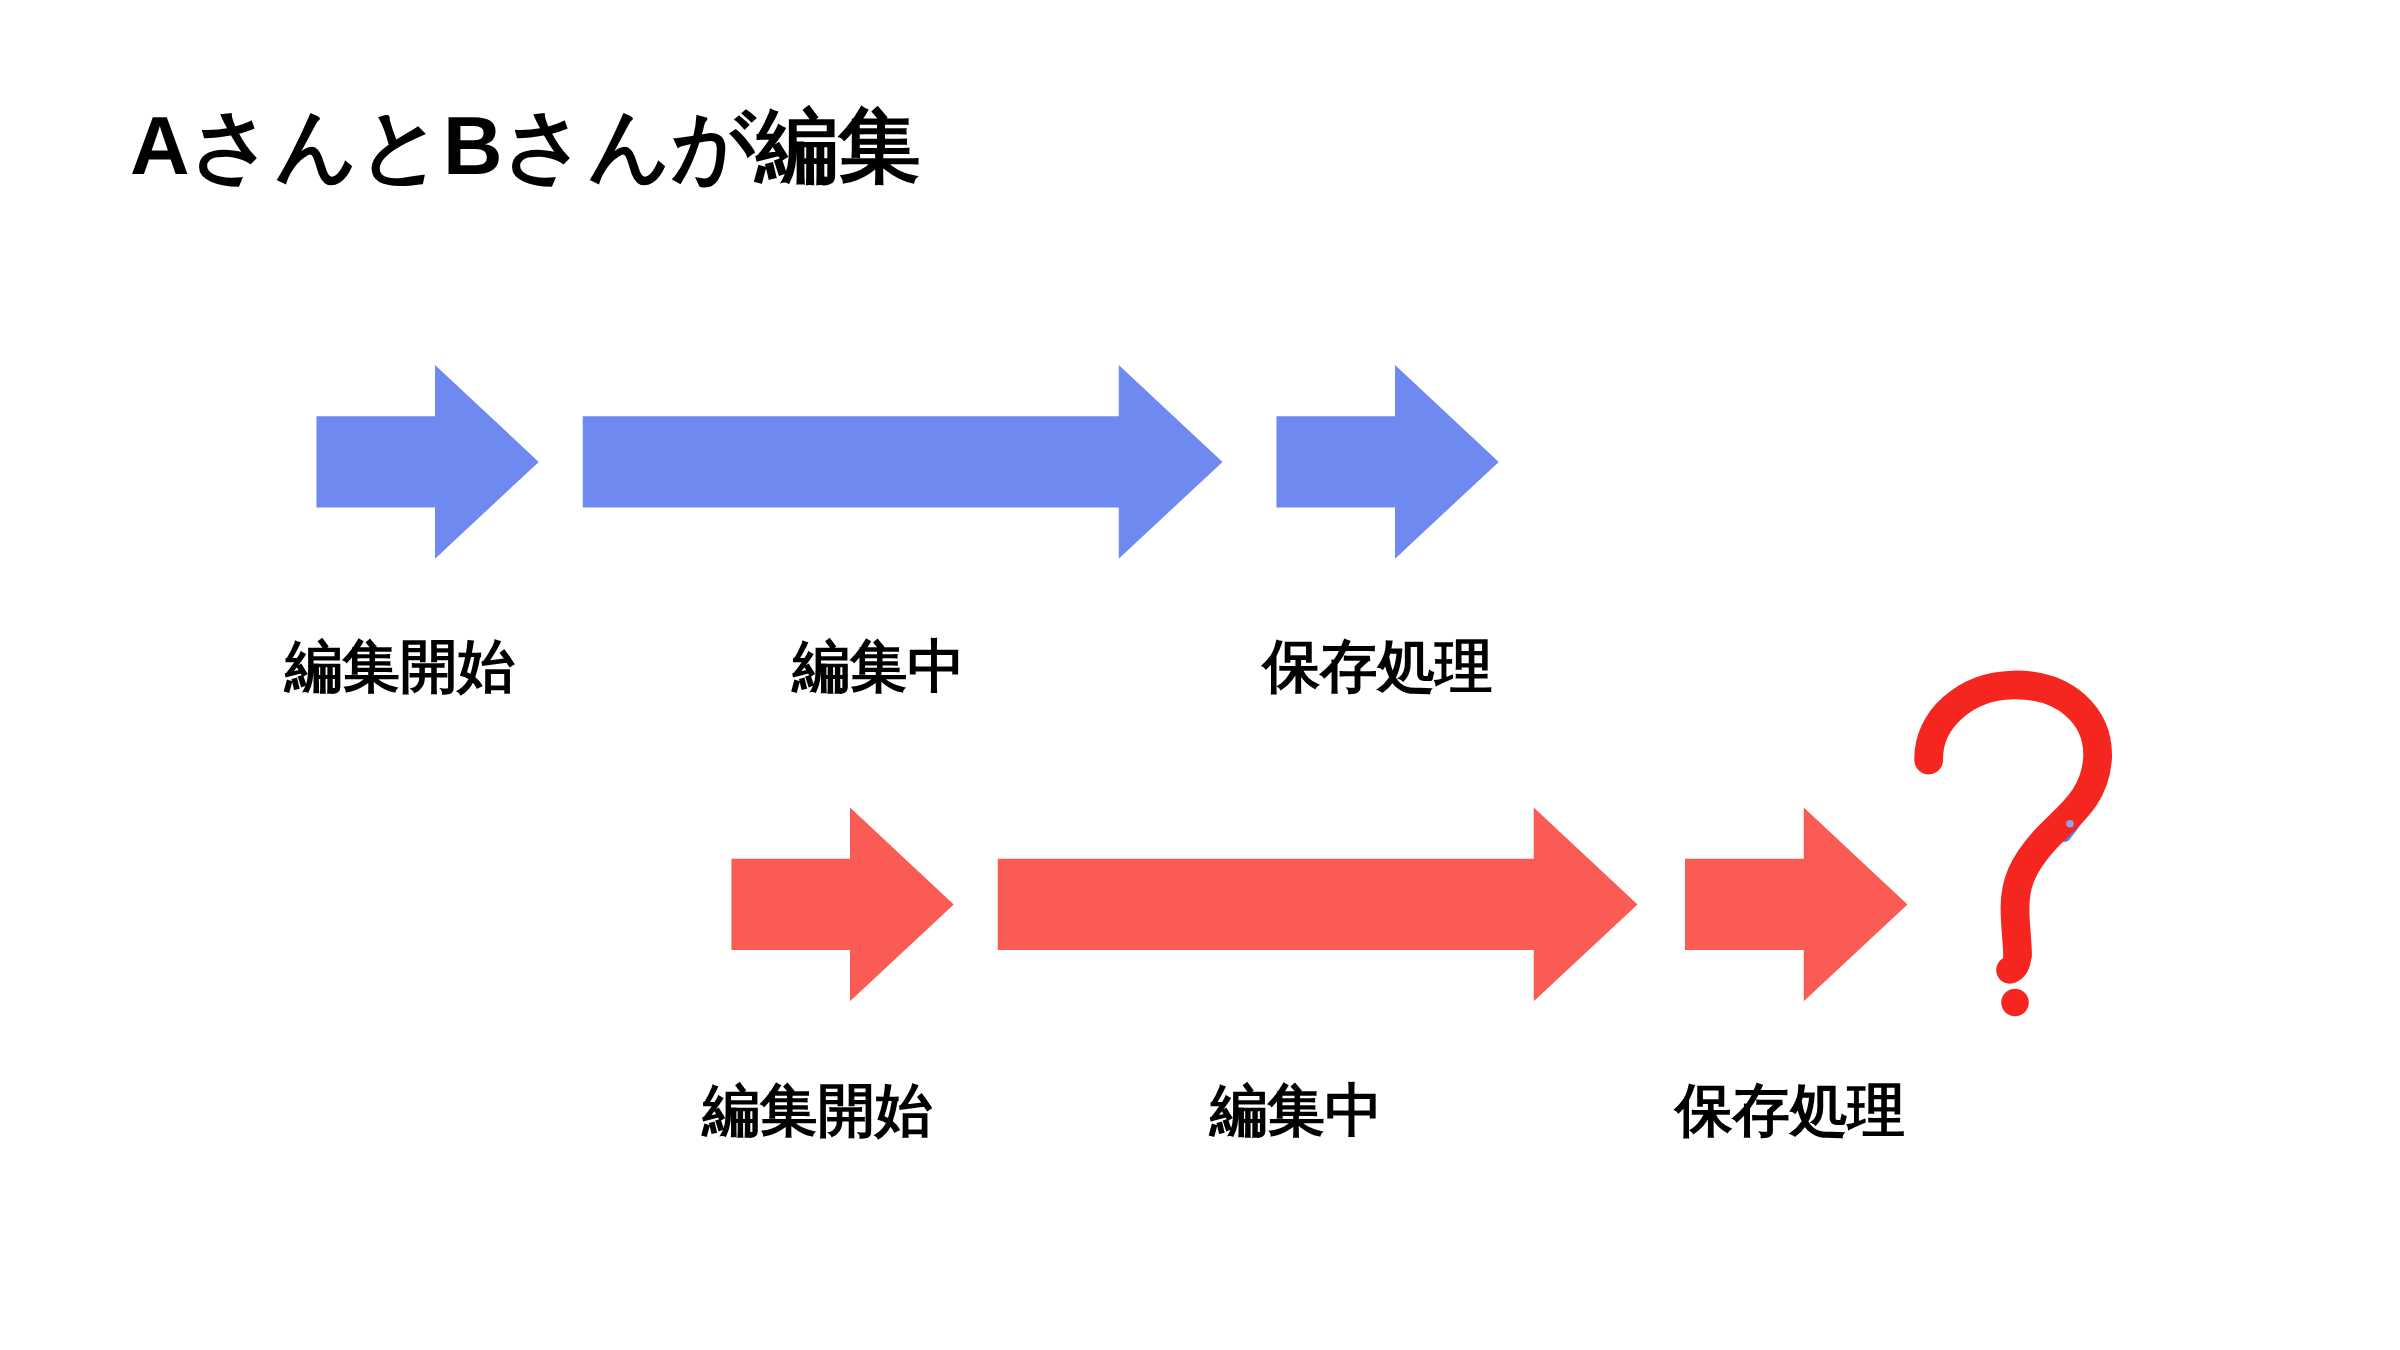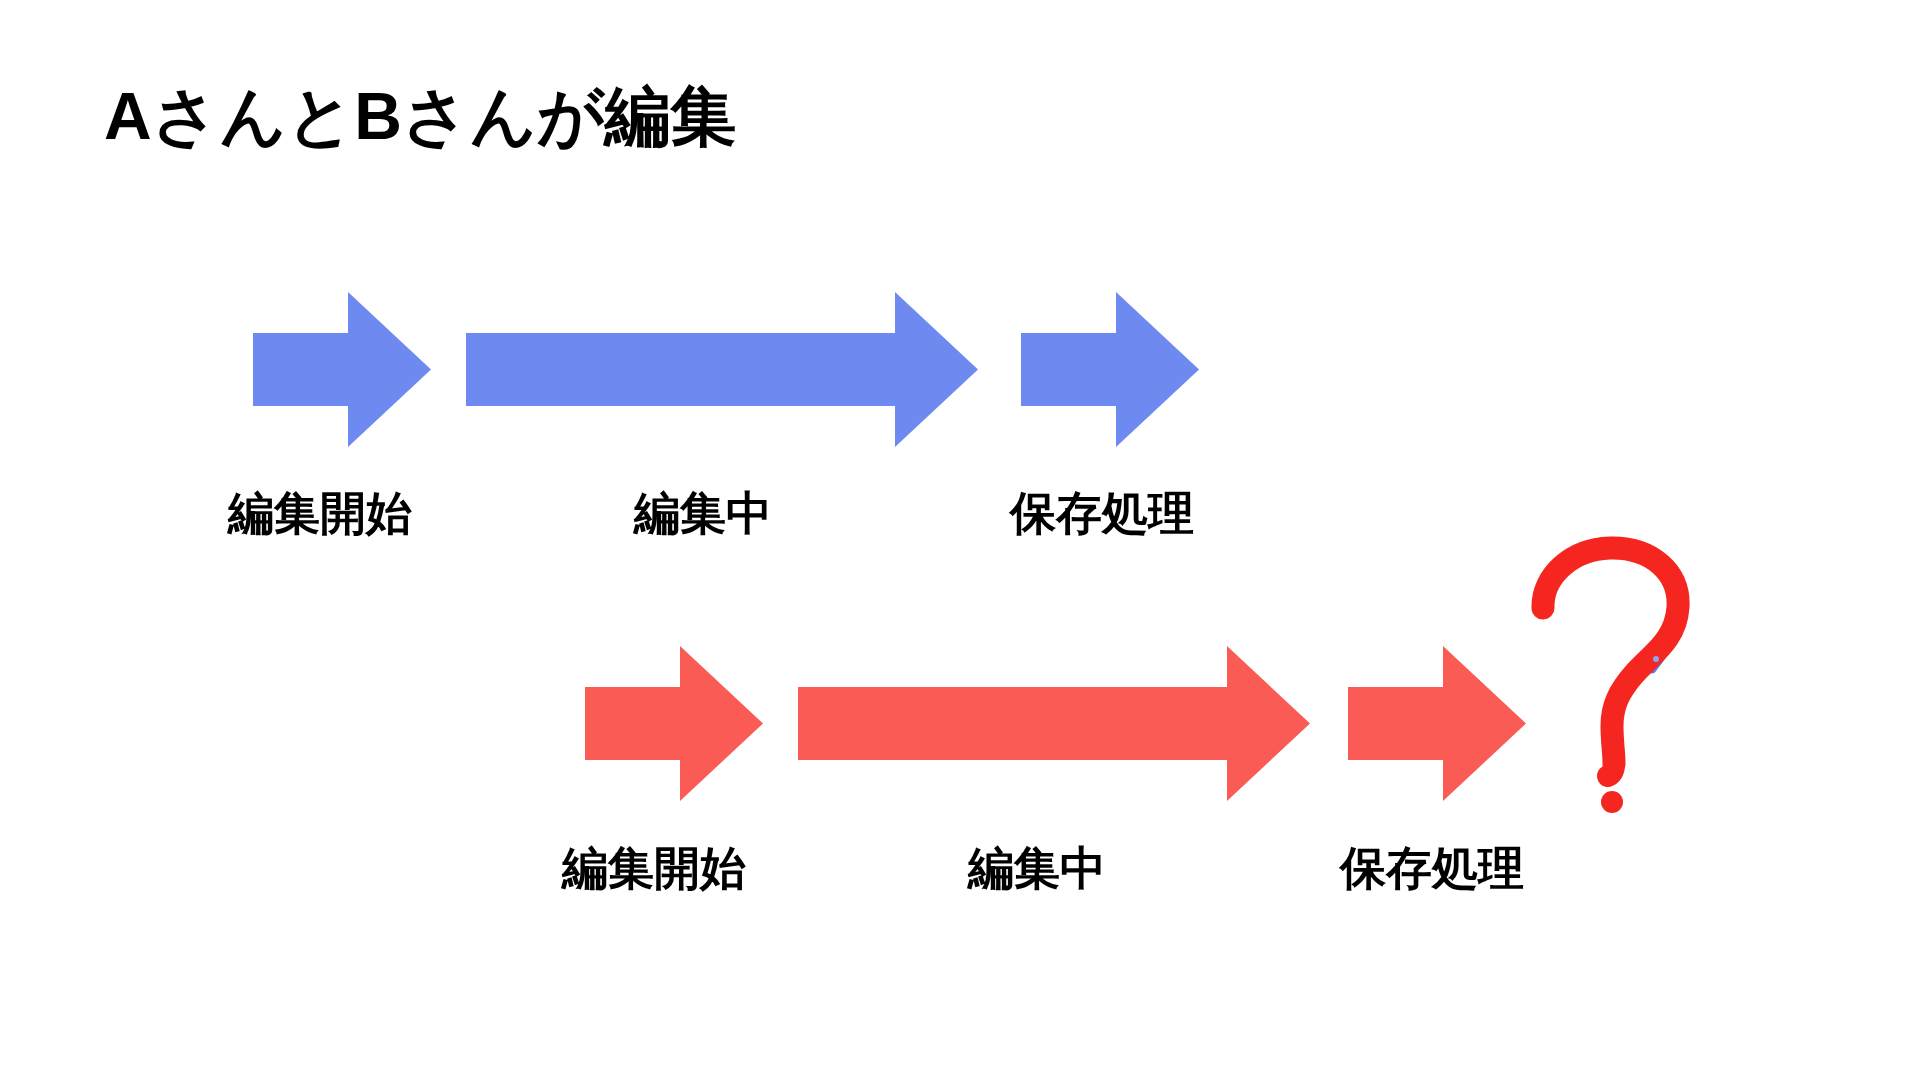--- a/index.html
+++ b/index.html
@@ -43,20 +43,21 @@
   .arrow svg { display: block; }
 
   
   .step-label {
     position: absolute;
     font-size: 46px;
     font-weight: 700;
     color: #000000;
     white-space: nowrap;
     line-height: 1;
+    margin-top: 20px;
   }
 
   
   .question-mark {
     position: absolute;
     left: 1528px;
     top: 536px;
     width: 180px;
     height: 276px;
   }

